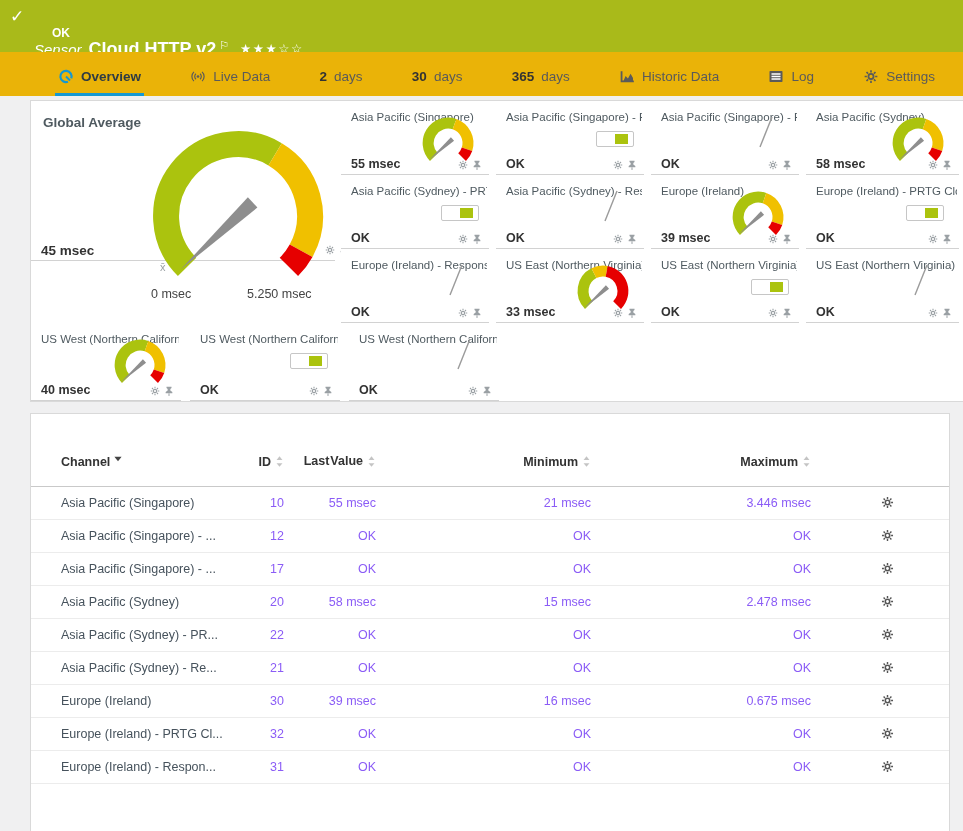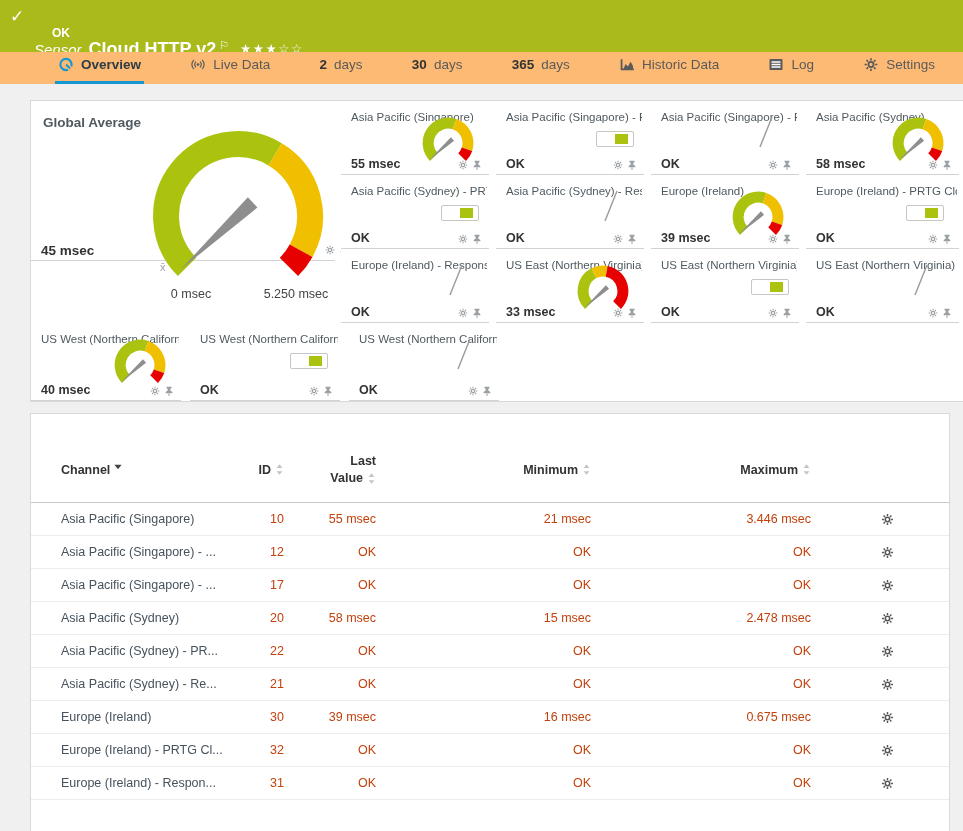--- a/index.html
+++ b/index.html
@@ -8,21 +8,21 @@
   
   .app-header{position:absolute;left:0;top:0;width:100%;height:52px;background:var(--header-green,#a9ba1a);color:#fff;}
   .hdr-check{position:absolute;left:10px;top:6px;font-size:17px;font-weight:bold;}
   .hdr-line1{position:absolute;left:34px;top:4px;display:flex;align-items:baseline;gap:7px;white-space:nowrap;margin-top:35px;}
   .hdr-kind{font-style:italic;font-size:15px;}
   .hdr-title{font-weight:bold;font-size:18px;}
   .hdr-flag{font-size:11px;position:relative;top:-6px;left:-4px;}
   .stars{font-size:12.5px;letter-spacing:1.5px;position:relative;top:-2px;display:flex;}
   .hdr-status{position:absolute;left:52px;top:26px;font-weight:bold;font-size:12px;}
   
-  .tabs{position:absolute;left:0;top:52px;width:100%;height:32px;background:#fdba74;box-sizing:border-box;
+  .tabs{position:absolute;left:0;top:52px;width:100%;height:44px;background:#eab308;box-sizing:border-box;
         display:flex;align-items:flex-end;justify-content:space-between;padding:0 25px 0 55px;}
   .tab{display:flex;align-items:center;gap:7px;padding:0 3px 9px 3px;border-bottom:3px solid transparent;
        color:#5a5a5a;font-size:13.5px;cursor:pointer;white-space:nowrap;}
   .tab.active{color:#2e3b44;font-weight:bold;border-bottom-color:var(--accent,#1598d2);}
   .tab .tab-num{font-weight:bold;color:#333;}
   .tab-icon{width:16px;height:15px;color:#5a5a5a;}
   .tab.active .tab-icon{color:var(--accent,#1598d2);}
   
   .gpanel{position:absolute;left:30px;top:100px;width:940px;height:302px;background:#fff;
           border:1px solid #d9d9d9;box-sizing:border-box;}
@@ -34,40 +34,40 @@
   .ic10{width:10px;height:10px;}
   .small-gauge{position:absolute;right:10px;top:16px;}
   .toggle{position:absolute;left:100px;top:30px;width:38px;height:16px;background:#fff;border:1px solid #c6c6c6;border-radius:2px;box-sizing:border-box;}
   .toggle-knob{position:absolute;left:18px;top:2px;width:13px;height:10px;background:var(--gauge-green,#abc30e);}
   .slash{position:absolute;left:104px;top:14px;}
   
   .bigcell{position:absolute;left:0;top:0;width:304px;height:160px;border-bottom:1px solid #d2d2d2;box-sizing:border-box;}
   .big-title{position:absolute;left:12px;top:14px;font-size:13.5px;font-weight:bold;color:#4f5a60;}
   .big-gauge-wrap{position:absolute;left:101px;top:23px;width:215px;height:158px;}
   .mean-symbol{position:absolute;left:129px;top:160px;font-size:11px;color:#9aa0a4;}
-  .axis-label{position:absolute;top:186px;font-size:12.5px;color:#444;text-align:center;}
+  .axis-label{position:absolute;top:186px;font-size:12.5px;color:#444;text-align:left;}
   .axis-min{left:120px;width:80px;}
   .axis-max{left:216px;width:98px;}
   .big-value{position:absolute;left:10px;bottom:2px;font-size:13.5px;font-weight:bold;color:#333;}
   .big-icons{position:absolute;right:-14px;bottom:5px;display:flex;gap:4px;color:#9aa0a4;}
   
   .tpanel{position:absolute;left:30px;top:413px;width:920px;height:500px;background:#fff;
           border:1px solid #d9d9d9;box-sizing:border-box;}
   .thead,.trow{display:grid;grid-template-columns:195px 28px 92px 215px 220px 1fr;
                padding-left:30px;align-items:center;box-sizing:border-box;}
   .thead{padding-top:40px;padding-bottom:16px;border-bottom:1px solid #c9c9c9;}
   .th{font-weight:bold;font-size:12.5px;color:#333;display:flex;gap:4px;cursor:pointer;}
   .th.end{justify-self:end;}
-  .th-twoline{flex-direction:column;align-items:flex-end;gap:1px;justify-self:end;line-height:1.25;}
+  .th-twoline{flex-direction:row;align-items:flex-end;gap:1px;justify-self:end;line-height:1.25;}
   .th-sub{display:flex;align-items:center;gap:4px;}
   .sort-ic{width:9px;height:13px;color:#c4c4c4;}
   .tri-ic{width:8px;height:6px;color:#444;position:relative;top:1px;}
   .trow{height:33px;border-bottom:1px solid #ececec;font-size:12.5px;cursor:pointer;}
   .td-channel{color:#46525c;white-space:nowrap;overflow:hidden;}
-  .td-num{justify-self:end;color:#c2410c;white-space:nowrap;}
+  .td-num{justify-self:end;color:#8b5cf6;white-space:nowrap;}
   .td-action{justify-self:center;margin-left:14px;color:#555;width:13px;height:13px;}
   .hidden-defs{position:absolute;width:0;height:0;overflow:hidden;}
 </style>
 </head>
 <body>
 
 <svg class="hidden-defs" aria-hidden="true">
   <defs>
     <symbol id="sym-gear" viewBox="0 0 20 20">
       <circle cx="10" cy="10" r="3.4" fill="none" stroke="currentColor" stroke-width="2.4"></circle>

